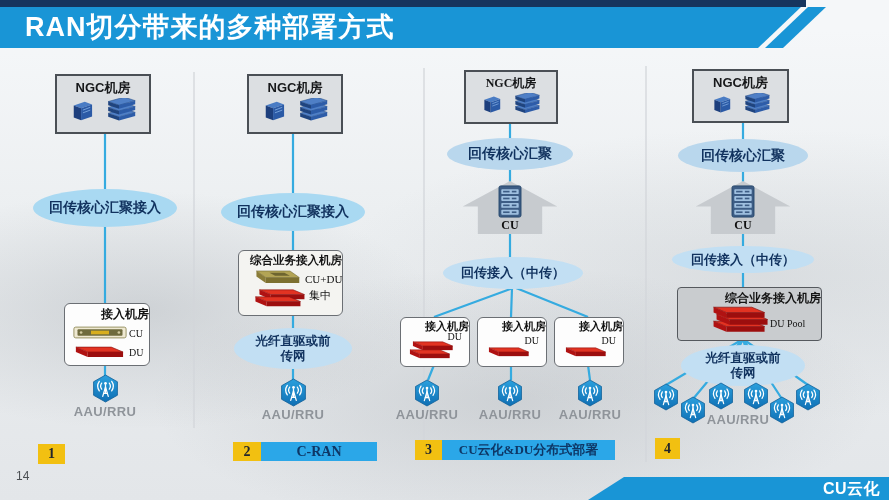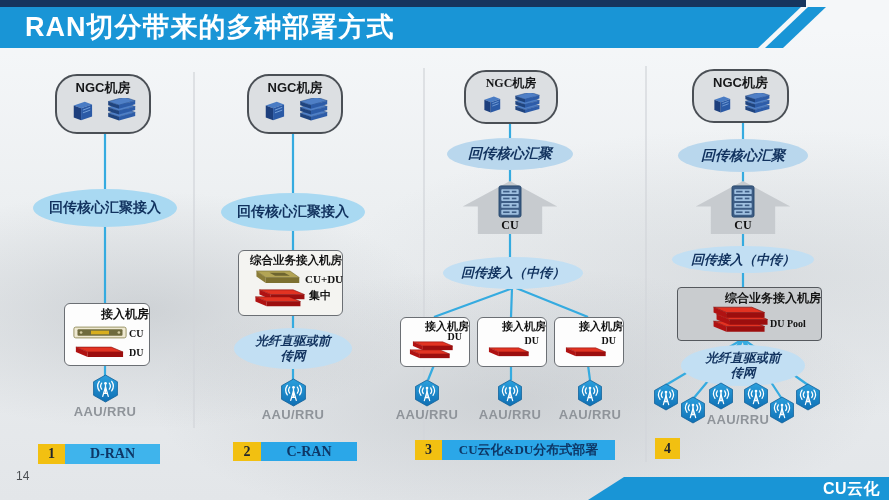--- a/index.html
+++ b/index.html
@@ -17,32 +17,32 @@
   .top-strip{left:0;top:0;width:806px;height:7px;background:var(--top_strip_navy,#16355e);}
   .header-bar{left:0;top:7px;width:801px;height:41px;background:var(--header_blue,#1995d6);
     clip-path:polygon(0 0,100% 0,calc(100% - 43px) 100%,0 100%);}
   .header-accent{left:765px;top:7px;width:61px;height:41px;background:var(--header_blue,#1995d6);
     clip-path:polygon(43px 0,61px 0,18px 100%,0 100%);}
   .header-title{left:25px;top:7px;height:36px;line-height:41px;color:#fff;
     font-size:27px;font-weight:bold;letter-spacing:1px;}
   
   .divider{width:2px;background:#d2d6da;opacity:.65;}
   
-  .ngc-box{border:2px solid #4a4f55;border-radius:22px;background:#dcdfe2;text-align:center;}
+  .ngc-box{border:2px solid #4a4f55;border-radius:0;background:#dcdfe2;text-align:center;}
   .ngc-title{font-size:13px;font-weight:bold;color:#17181a;margin-top:3px;}
   .ngc-title.serif{font-family:"Liberation Serif",serif;font-size:12px;}
   .ngc-icons{display:flex;justify-content:center;align-items:center;gap:7px;margin-top:1px;}
   .ellipse{border-radius:50%;display:flex;align-items:center;justify-content:center;
     text-align:center;color:var(--navy_text,#11325e);font-weight:bold;}
   .e-blue{background:var(--ellipse_blue,#a9d9f2);}
-  .e-soft{background:#c2dff3;font-style:italic;}
+  .e-soft{background:#c2dff3;}
   .serif{font-family:"Liberation Serif",serif;}
   .roombox{background:#fdfdfd;border:1.5px solid #6b6f74;border-radius:6px;}
   .room-title{text-align:right;font-family:"Liberation Serif",serif;font-weight:bold;color:#141414;}
-  .small-tag{font-family:"Liberation Serif",serif;font-weight:bold;color:#111;font-size:10px;}
+  .small-tag{font-family:"Liberation Serif",serif;font-weight:normal;color:#111;font-size:10px;}
   .aau{font-size:13px;font-weight:bold;color:#8f949a;letter-spacing:.4px;text-align:center;}
   .badge{display:flex;height:20px;}
   .badge-num{background:var(--accent_yellow,#f2c011);color:#23262b;text-align:center;
     font-family:"Liberation Serif",serif;font-weight:bold;font-size:14px;}
   .badge-name{background:var(--badge_blue,#3fb4ec);color:#0e3766;text-align:center;
     font-family:"Liberation Serif",serif;font-weight:bold;font-size:14px;}
   .house-label{position:absolute;left:0;right:0;bottom:1px;text-align:center;
     font-family:"Liberation Serif",serif;font-weight:bold;font-size:12px;color:#101010;}
   
   .page-num{left:16px;top:469px;font-size:12px;color:#4c5054;}
@@ -182,21 +182,20 @@
         <use href="#redslab"></use>
       </svg>
     <span class="abs small-tag" style="left:64px;top:43px">DU</span>
   </div>
   <svg class="abs" style="left:92px;top:374px" width="27" height="29">
       <use href="#antenna"></use>
     </svg>
   <div class="abs aau" style="left:55px;top:404px;width:100px">AAU/RRU</div>
   <div class="abs badge" style="left:38px;top:444px">
     <div class="badge-num" style="width:27px;line-height:20px">1</div>
-    <div class="badge-name" style="width:95px;line-height:20px">D-RAN</div>
   </div>
 
   <div class="abs ngc-box" style="left:247px;top:74px;width:92px;height:56px">
     <div class="ngc-title">NGC机房</div>
     <div class="ngc-icons">
       <svg width="24" height="22">
           <use href="#cube"></use>
         </svg>
       <svg width="36" height="26">
           <use href="#stack"></use>
@@ -224,21 +223,21 @@
     <span>
       <span>光纤直驱或前</span><br><span>传网</span>
     </span>
   </div>
   <svg class="abs" style="left:280px;top:378px" width="27" height="29">
       <use href="#antenna"></use>
     </svg>
   <div class="abs aau" style="left:243px;top:407px;width:100px">AAU/RRU</div>
   <div class="abs badge" style="left:233px;top:442px;height:19px">
     <div class="badge-num" style="width:28px;line-height:19px">2</div>
-    <div class="badge-name" style="width:96px;line-height:19px;background:#2ba7e8">C-RAN</div>
+    <div class="badge-name" style="width:116px;line-height:19px;background:#2ba7e8">C-RAN</div>
   </div>
 
   <div class="abs ngc-box" style="left:464px;top:70px;width:90px;height:50px">
     <div class="ngc-title serif">NGC机房</div>
     <div class="ngc-icons">
       <svg width="21" height="19">
           <use href="#cube"></use>
         </svg>
       <svg width="32" height="23">
           <use href="#stack"></use>

